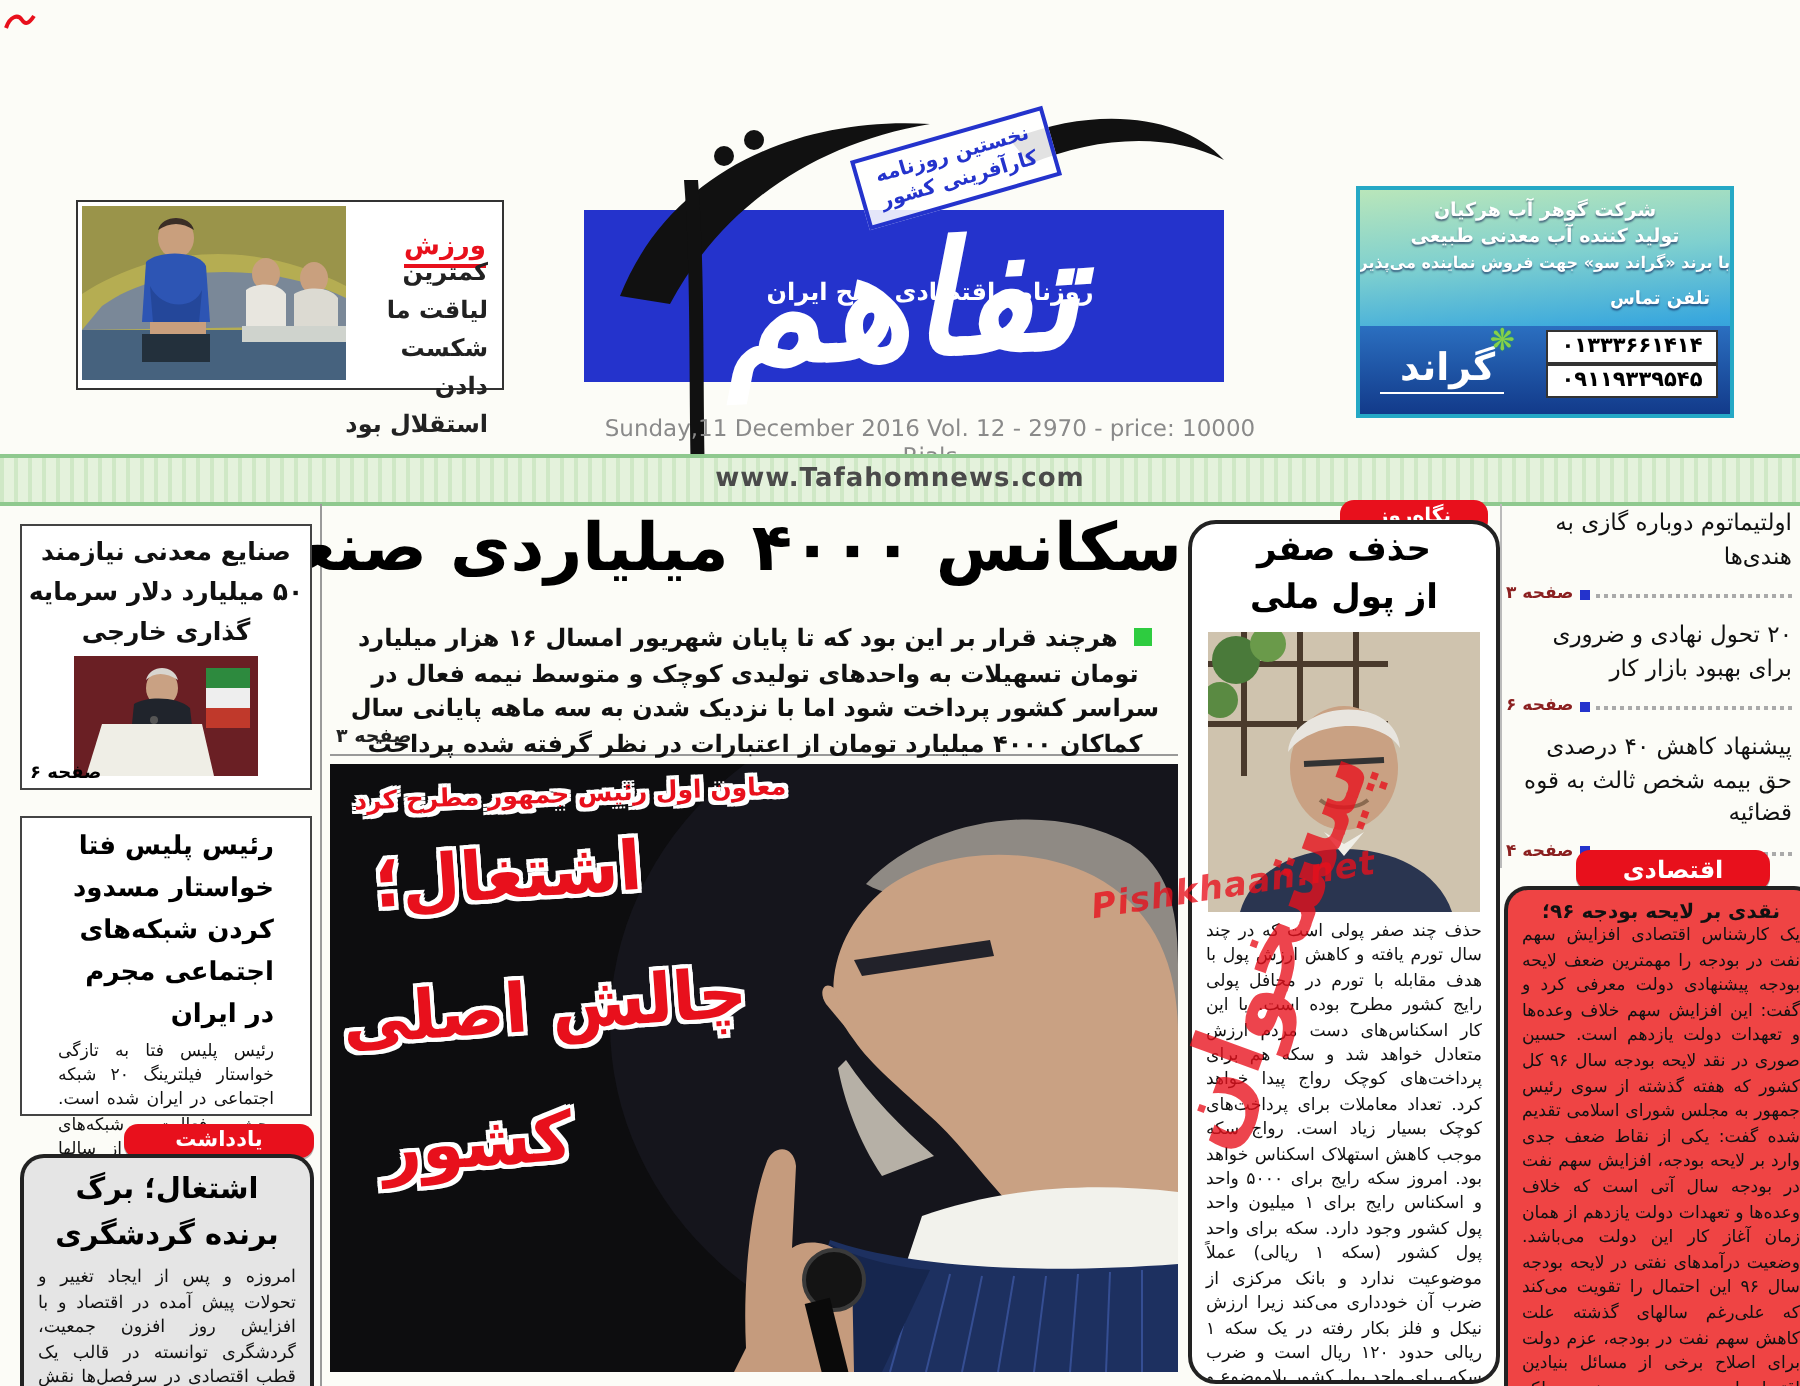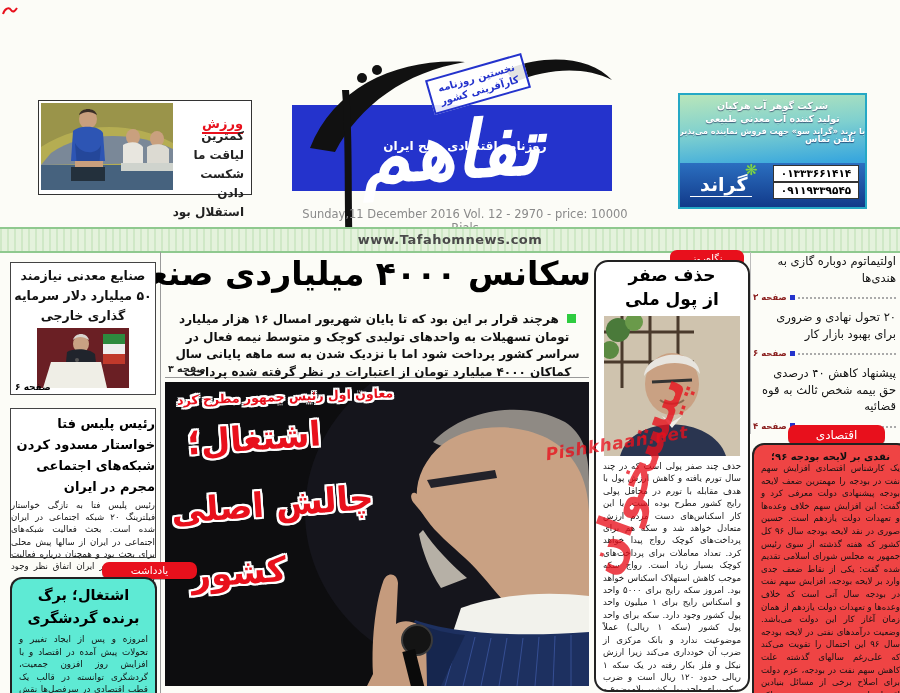--- a/index.html
+++ b/index.html
@@ -26,21 +26,21 @@
   .date-fa{left:335px;top:193px;width:305px;text-align:center;font-size:9.5px;
            font-weight:bold;color:#1a1a2e;}
   .date-en{left:300px;top:207px;width:330px;text-align:center;font-size:11.5px;color:#8a8a8a;}
 
   .ad-box{left:678px;top:93px;width:185px;height:112px;border:2px solid #25a8c5;
           background:linear-gradient(175deg,#b9e6ba 0%,#7fd0cf 32%,#3aa8dd 62%,#1d7ac4 100%);
           overflow:hidden;}
   .ad-lines{left:0;top:4px;width:100%;text-align:center;color:#fff;font-size:9.5px;
             font-weight:bold;line-height:13px;text-shadow:0 1px 1px rgba(0,0,60,.55);}
   .ad-line3{font-size:8px;white-space:nowrap;}
-  .ad-contact{right:10px;top:39px;color:#fff;font-size:9px;font-weight:bold;
+  .ad-contact{right:10px;top:50px;color:#fff;font-size:9px;font-weight:bold;
               text-shadow:0 1px 1px rgba(0,0,60,.55);}
   .ad-band{left:0;top:68px;width:100%;height:44px;background:linear-gradient(#2b6fc0,#123a8a);}
   .phone{right:6px;width:84px;height:15px;background:#fff;border:1px solid #333;
          color:#000;font-weight:bold;font-size:10.5px;text-align:center;line-height:15px;}
   .phone1{top:70px;} .phone2{top:87px;}
   .brand{left:10px;top:78px;color:#fff;font-size:19px;font-weight:bold;
          border-bottom:1px solid #fff;padding:0 4px 1px 10px;}
   .sprout-icon{position:absolute;right:-6px;top:-12px;color:#86d04a;font-size:15px;
                text-shadow:0 0 1px #2a5;}
 
@@ -66,21 +66,21 @@
   .main-photo{left:165px;top:382px;width:424px;height:304px;background:#0d0d0f;overflow:hidden;}
   .ol-red{position:absolute;color:#e8101c;font-weight:bold;
           text-shadow:-2px -2px 0 #fff,2px -2px 0 #fff,-2px 2px 0 #fff,2px 2px 0 #fff,
                       0 2px 0 #fff,0 -2px 0 #fff,2px 0 0 #fff,-2px 0 0 #fff;}
   .photo-kicker{left:12px;top:7px;font-size:12.5px;transform:rotate(-2deg);white-space:nowrap;}
   .photo-line1{left:22px;top:36px;font-size:34px;transform:rotate(-4deg);}
   .photo-line2{left:6px;top:102px;font-size:34px;transform:rotate(-4deg);}
   .photo-line3{left:26px;top:170px;font-size:34px;transform:rotate(-4deg);}
 
   
-  .red-tab{position:absolute;background:#e8101c;color:#fff;font-weight:normal;text-align:center;
+  .red-tab{position:absolute;background:#e8101c;color:#fff;font-weight:bold;text-align:center;
            border-radius:7px;box-shadow:0 1px 0 rgba(0,0,0,.3);}
 
   
   .dayview-tab{left:670px;top:250px;width:74px;height:17px;font-size:10px;line-height:17px;}
   .dayview-box{left:594px;top:260px;width:152px;height:428px;border:2px solid #222;
                border-radius:14px;background:#fff;overflow:hidden;}
   .dv-title{margin-top:1px;text-align:center;font-size:17px;font-weight:bold;line-height:24px;color:#000;}
   .dv-photo{display:block;margin:5px auto 4px;width:136px;height:140px;}
   .dv-body{padding:0 7px;font-size:8.6px;line-height:12.4px;text-align:justify;color:#111;}
 
@@ -101,27 +101,27 @@
   .econ-title{text-align:center;font-size:17.5px;font-weight:bold;line-height:24px;margin:2px 0 4px;}
   .econ-body{font-size:8.6px;line-height:12.6px;text-align:justify;color:#111;}
 
   
   .lc-box1{left:10px;top:262px;width:146px;height:133px;border:1px solid #444;background:#fff;
            box-sizing:border-box;padding:3px;}
   .lc1-title{text-align:center;font-size:12.5px;font-weight:bold;line-height:20px;color:#111;}
   .lc1-photo{display:block;margin:2px auto 0;width:92px;height:60px;}
   .lc1-page{position:absolute;left:4px;bottom:2px;font-size:9px;font-weight:bold;}
   .lc-box2{left:10px;top:408px;width:146px;height:150px;border:1px solid #444;background:#fff;
-           box-sizing:border-box;padding:4px 0;}
+           box-sizing:border-box;padding:4px 18px;}
   .lc2-title{text-align:right;font-size:13px;font-weight:bold;line-height:21px;color:#000;}
   .lc2-body{font-size:8.6px;line-height:12.2px;text-align:justify;color:#111;margin-top:2px;}
   .lc2-page{font-size:9.5px;font-weight:bold;margin-top:1px;}
-  .note-tab{left:62px;top:562px;width:95px;height:17px;font-size:10.5px;line-height:17px;margin-left:40px;}
+  .note-tab{left:62px;top:562px;width:95px;height:17px;font-size:10.5px;line-height:17px;}
   .note-box{left:10px;top:577px;width:147px;height:116px;border:2px solid #222;border-bottom:none;
-            border-radius:12px 12px 0 0;background:#5eead4;box-sizing:border-box;
+            border-radius:12px 12px 0 0;background:#e5e5e5;box-sizing:border-box;
             padding:5px 7px;overflow:hidden;}
   .note-title{text-align:center;font-size:14.5px;font-weight:bold;line-height:23px;}
   .note-body{font-size:8.8px;line-height:12.6px;text-align:justify;color:#111;margin-top:3px;}
 
   
   .wm{color:#e8101c;opacity:.78;pointer-events:none;z-index:50;}
   .wm-fa{left:556px;top:428px;width:170px;text-align:center;font-size:48px;font-weight:bold;
          transform:rotate(-70deg);}
   .wm-en{left:545px;top:433px;font-size:17px;font-weight:bold;font-style:italic;
          transform:rotate(-9deg);letter-spacing:.5px;}

